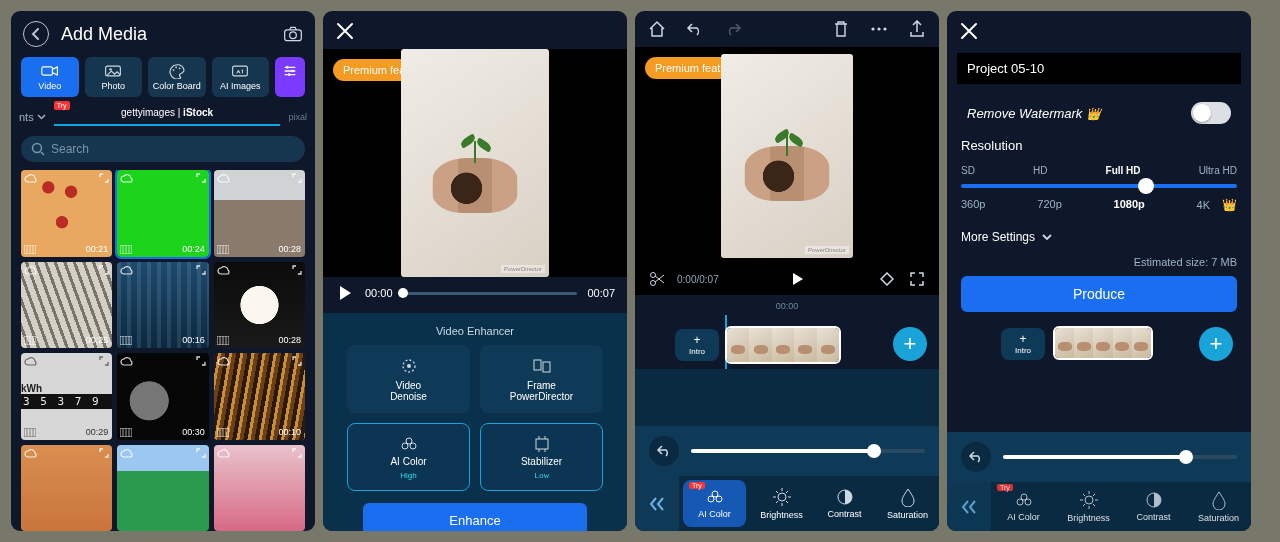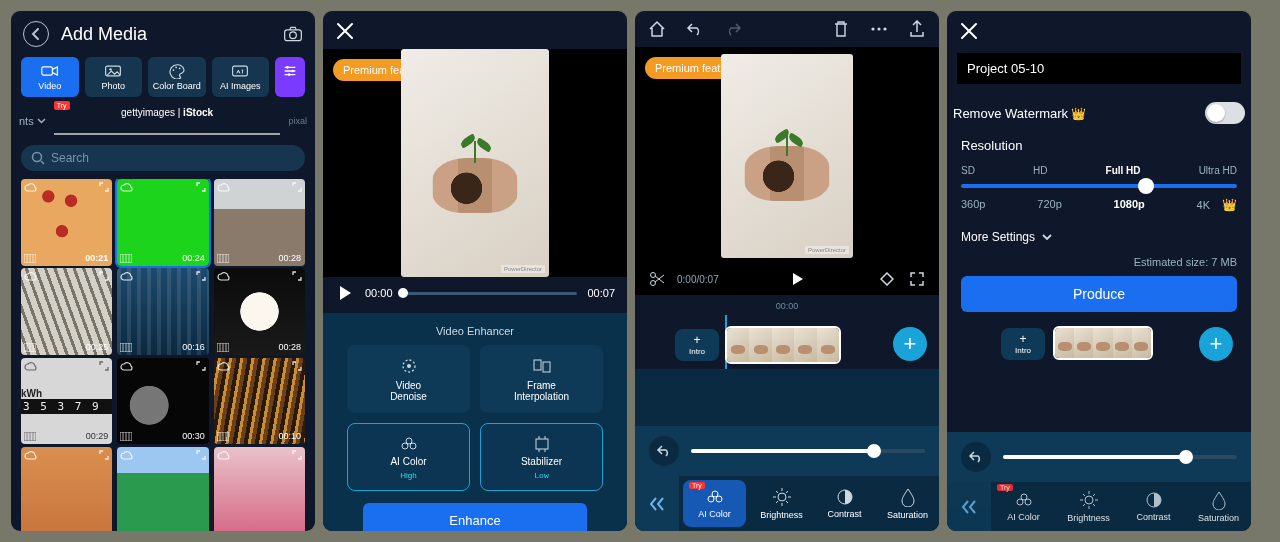--- a/index.html
+++ b/index.html
@@ -12,33 +12,33 @@
   .s1-back { width:26px; height:26px; border:1.5px solid #b8c5d0; border-radius:50%; display:flex; align-items:center; justify-content:center; cursor:pointer; }
   .s1-title { font-size: 18px; font-weight: 500; flex:1; }
   .s1-cam { width:24px; }
   .s1-tabs { display:flex; gap:6px; padding: 0 10px 8px; }
   .s1-tab { flex:1; background:#16354f; border-radius:6px; padding:6px 2px; display:flex; flex-direction:column; align-items:center; gap:2px; font-size:9px; cursor:pointer; }
   .s1-tab.active { background:#1a6ef0; }
   .s1-tab.fx { background:#7a3aff; }
   .ic { width:18px; height:16px; }
   .s1-row2 { display:flex; align-items:center; padding: 2px 8px 4px; gap:8px; font-size:11px; }
   .nts { color:#9eb1c0; display:flex; align-items:center; gap:3px;}
-  .gi { flex:1; position:relative; padding-bottom:15px; border-bottom:2px solid #a3a3a3; display:flex; align-items:flex-start; justify-content:center;}
+  .gi { flex:1; position:relative; padding-bottom:6px; border-bottom:2px solid #0ea5e9; display:flex; align-items:flex-start; justify-content:center;}
   .gi-try { position:absolute; left:0; top:-6px; background:#f33; color:#fff; font-size:7px; padding:1px 3px; border-radius:2px; }
   .pixo { font-size:9px; color:#8da3b5; opacity:.7; }
   .s1-search { margin:6px 10px 8px; background:#16354f; border-radius:16px; padding:6px 10px; display:flex; align-items:center; gap:6px; color:#7a95aa; font-size:12px; }
   .s1-grid { flex:1; overflow:hidden; padding: 0 10px; display:grid; grid-template-columns:repeat(3,1fr); gap:5px; }
   .thumb { position:relative; aspect-ratio: 1.05; border-radius:4px; overflow:hidden; cursor:pointer; }
   .thumb .dur { position:absolute; bottom:3px; right:4px; font-size:9px; color:#fff; }
   .thumb .ti { position:absolute; top:3px; left:3px; opacity:.85; }
   .thumb .tz { position:absolute; top:3px; right:3px; opacity:.85; }
   .thumb .tb { position:absolute; bottom:3px; left:3px; opacity:.8; }
   .thumb.sel { outline:2px solid #1a6ef0; }
   
-  .t1 { background: radial-gradient(circle at 30% 20%, rgba(180,30,30,.9) 0 6%, transparent 7%), radial-gradient(circle at 55% 25%, rgba(180,30,30,.9) 0 7%, transparent 8%), radial-gradient(circle at 45% 60%, rgba(180,30,30,.9) 0 8%, transparent 9%), linear-gradient(#e9a85f,#e9a85f); font-weight: bold;}
+  .t1 { background: radial-gradient(circle at 30% 20%, rgba(180,30,30,.9) 0 6%, transparent 7%), radial-gradient(circle at 55% 25%, rgba(180,30,30,.9) 0 7%, transparent 8%), radial-gradient(circle at 45% 60%, rgba(180,30,30,.9) 0 8%, transparent 9%), linear-gradient(#e9a85f,#e9a85f);}
   .t2 { background:#1bd41b; }
   .t3 { background: linear-gradient(180deg,#cfd3d3 0 35%, #8a7a6c 35% 100%); }
   .t4 { background: repeating-linear-gradient(70deg,#d3d0c8 0 6px,#7a7468 6px 9px); }
   .t5 { background: linear-gradient(#1d4a6e,#0a2840), repeating-linear-gradient(90deg, rgba(255,255,255,.1) 0 4px, transparent 4px 10px); background-blend-mode:screen;}
   .t6 { background: radial-gradient(circle at 50% 50%, #fbf7ef 0 30%, transparent 31%), linear-gradient(#0b0b0b,#1a1a1a);}
   .t7 { background:#d7d7d7; color:#222; display:flex; flex-direction:column; justify-content:center; }
   .t7 .kwh{ font-size:10px; font-weight:600;}
   .t7 .dig{ font-family:monospace; background:#111; color:#eee; padding:1px 2px; letter-spacing:2px; font-size:11px;}
   .t8 { background: radial-gradient(circle at 35% 55%, rgba(230,230,230,.5) 0 25%, transparent 26%), #060606; }
   .t9 { background: repeating-linear-gradient(100deg,#2a1a0b 0 4px,#c98d38 4px 7px,#6b4018 7px 11px); }
@@ -97,21 +97,21 @@
   .slider .dot{ position:absolute; top:50%; width:14px; height:14px; background:#fff; border-radius:50%; transform:translate(-50%,-50%);}
   .s3-tools{ display:flex; background:#0a2a42; }
   .chev{ width:44px; background:#0e3a57; display:flex; align-items:center; justify-content:center; cursor:pointer;}
   .tool{ flex:1; display:flex; flex-direction:column; align-items:center; justify-content:center; gap:3px; padding:8px 2px; font-size:9px; cursor:pointer; position:relative;}
   .tool.active{ background:#1659b5; border-radius:8px; margin:4px;}
   .tool .try{ position:absolute; top:2px; left:6px; background:#f33; font-size:7px; padding:0 3px; border-radius:2px;}
 
   
   .s4-top{ display:flex; padding:10px 12px;}
   .s4-proj{ margin:0 10px 12px; background:#000; padding:8px 10px; font-size:13px;}
-  .s4-row{ display:flex; align-items:center; justify-content:space-between; padding:6px 6px 10px; font-size:13px;}
+  .s4-row{ display:flex; align-items:center; justify-content:space-between; padding:6px 20px 10px; font-size:13px;font-style:italic;}
   .crown{ font-size:12px;}
   .switch{ width:40px; height:22px; background:#dcdfe3; border-radius:12px; position:relative; cursor:pointer;}
   .switch::after{content:""; position:absolute; left:2px; top:2px; width:18px; height:18px; background:#fff; border-radius:50%; box-shadow:0 1px 2px rgba(0,0,0,.3);}
   .s4-sec{ padding:4px 14px 4px; font-size:13px;}
   .res-lbls{ display:flex; justify-content:space-between; padding:8px 14px 2px; font-size:10px; color:#9db3c4;}
   .res-lbls span.on{ color:#fff; font-weight:600;}
   .res-track{ margin:6px 14px 4px; height:4px; background:#1a6ef0; border-radius:3px; position:relative;}
   .res-track .kn{ position:absolute; left:67%; top:50%; width:16px; height:16px; background:#fff; border-radius:50%; transform:translate(-50%,-50%);}
   .res-vals{ display:flex; justify-content:space-between; padding:6px 14px 12px; font-size:11px; color:#9db3c4;}
   .res-vals span.on{ color:#fff; font-weight:600;}
@@ -395,21 +395,21 @@
           </svg>
         <span style="white-space:pre-line">Video
 Denoise</span>
       </div>
       <div class="opt">
         <svg width="22" height="20">
             <rect x="3" y="4" width="7" height="10" stroke="#cdd9e2" fill="none"></rect>
             <rect x="12" y="6" width="7" height="10" stroke="#cdd9e2" fill="none"></rect>
           </svg>
         <span style="white-space:pre-line">Frame
-Interpolation</span>
+PowerDirector</span>
       </div>
       <div class="opt sel">
         <svg width="22" height="20">
             <circle cx="11" cy="7" r="3" stroke="#cdd9e2" fill="none"></circle>
             <circle cx="7" cy="12" r="3" stroke="#cdd9e2" fill="none"></circle>
             <circle cx="15" cy="12" r="3" stroke="#cdd9e2" fill="none"></circle>
           </svg>
         <span>AI Color</span>
         <span class="sub hl">High</span>
       </div>

